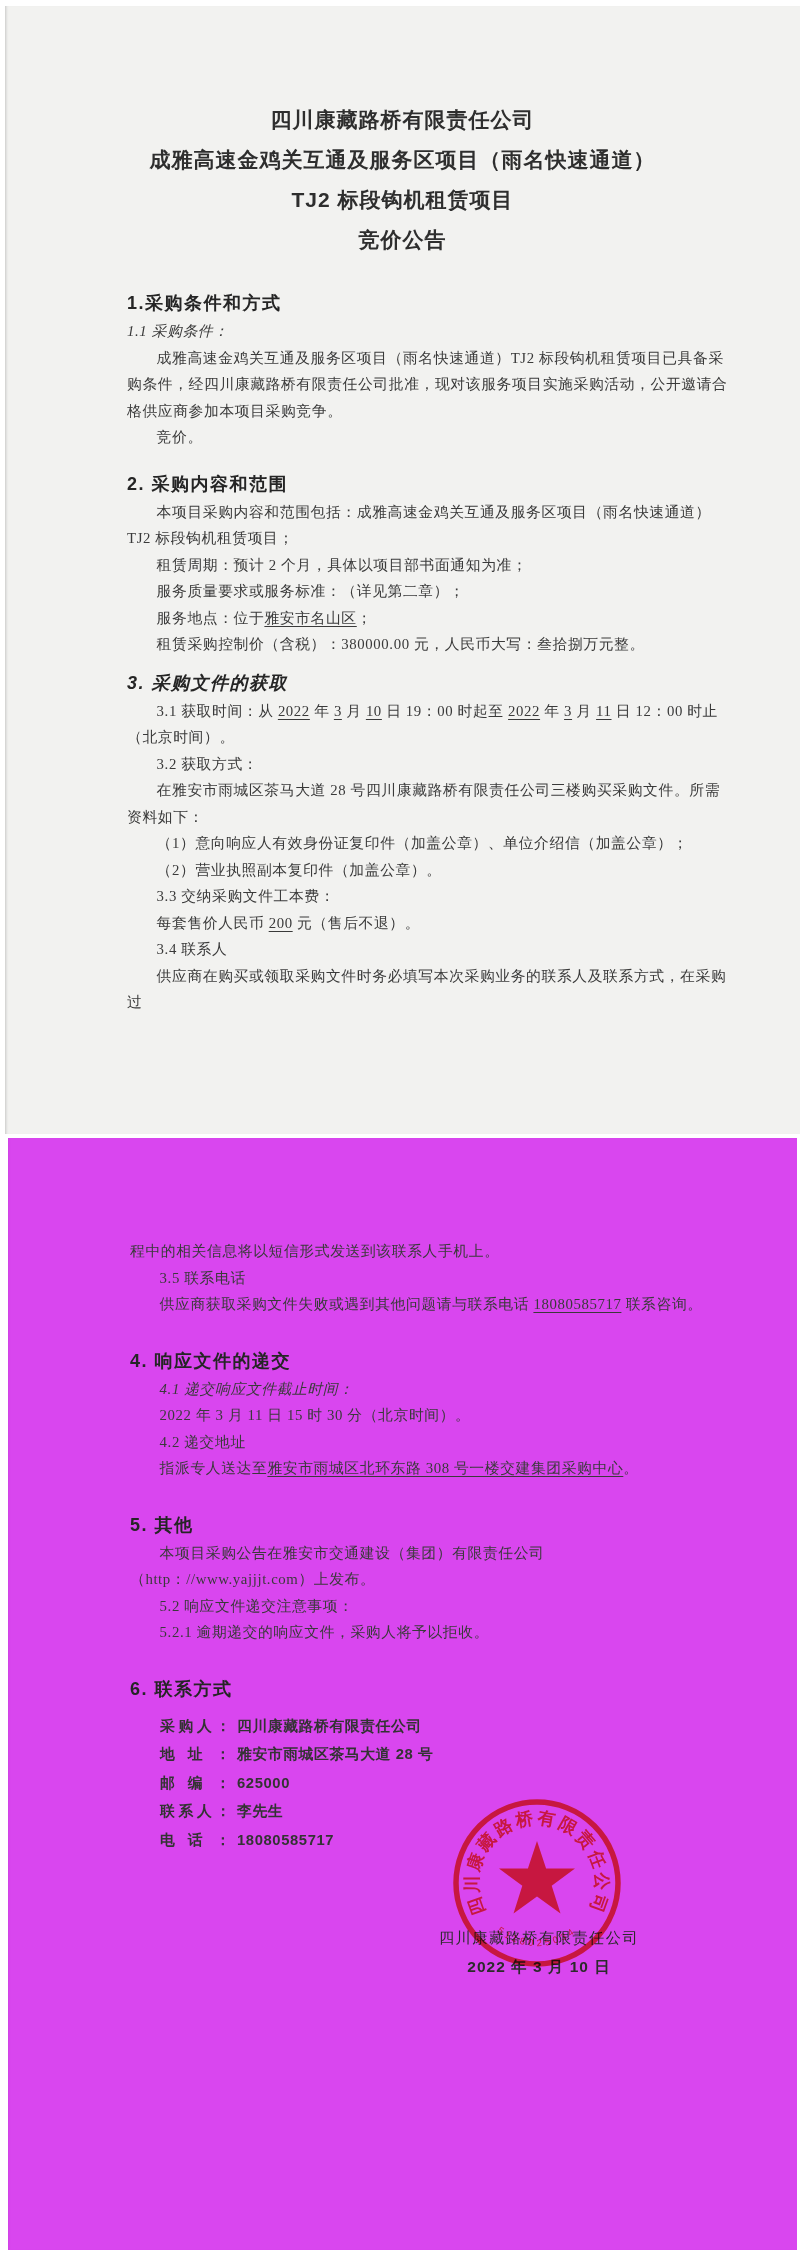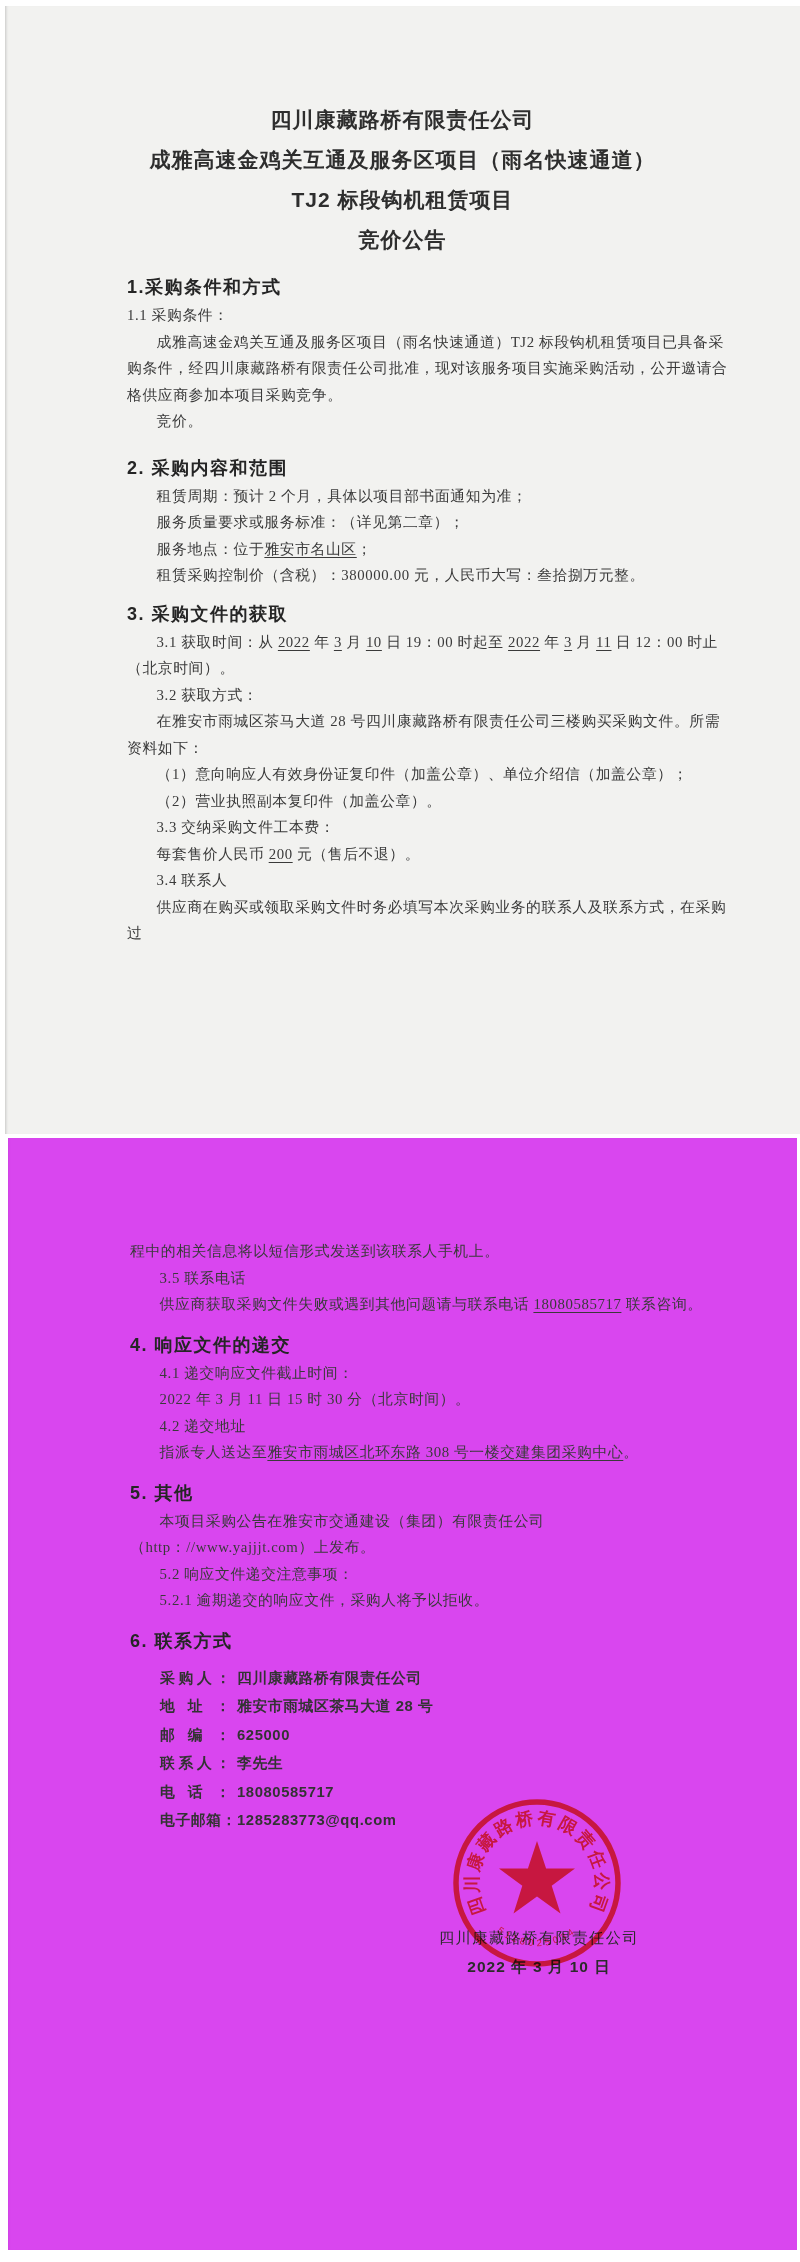--- a/index.html
+++ b/index.html
@@ -27,21 +27,21 @@
   }
   .sec-h{
     font-family:"Liberation Sans","DejaVu Sans",sans-serif;
     font-weight:700;font-size:18px;line-height:30px;color:#252525;
     letter-spacing:1.5px;margin:0;
   }
   p.bl{font-size:14.8px;line-height:26.5px;margin:0;letter-spacing:.6px;color:#3a3a3a;}
   .ind{text-indent:2em;}
   .u{text-decoration:underline;text-underline-offset:3px;}
   .mt2{margin-top:2px;} .mt4{margin-top:4px;} .mt6{margin-top:6px;}
-  .mt8{margin-top:18px;} .mt10{margin-top:10px;} .mt12{margin-top:12px;}
+  .mt8{margin-top:18px;} .mt10{margin-top:10px;font-style:italic;} .mt12{margin-top:28px;}
   .contact{margin:8px 0 15px 30px;}
   .contact-row{font-size:14.8px;line-height:28.5px;letter-spacing:.6px;
     font-family:"Liberation Sans","DejaVu Sans",sans-serif;font-weight:600;color:#333;}
   .c-label{display:inline-block;width:4.8em;text-align:justify;text-align-last:justify;white-space:nowrap;vertical-align:top;}
   .c-value{margin-left:6px;}
   .seal{position:absolute;left:441px;top:657px;mix-blend-mode:multiply;opacity:.9;}
   .sign{
     position:absolute;left:400px;top:788px;width:262px;text-align:center;
   }
   .sign-company{font-size:15.2px;letter-spacing:1.5px;color:#2b2b2b;margin:0;line-height:24px;}
@@ -60,20 +60,21 @@
     <p class="title-line">TJ2 标段钩机租赁项目</p>
     <p class="title-line">竞价公告</p>
   </div>
 
   <p class="sec-h mt12">1.采购条件和方式</p>
   <p class="bl mt10">1.1 采购条件：</p>
   <p class="bl ind mt2">成雅高速金鸡关互通及服务区项目（雨名快速通道）TJ2 标段钩机租赁项目已具备采购条件，经四川康藏路桥有限责任公司批准，现对该服务项目实施采购活动，公开邀请合格供应商参加本项目采购竞争。</p>
   <p class="bl ind">竞价。</p>
 
   <p class="sec-h mt8">2. 采购内容和范围</p>
+  <p class="bl ind mt4">本项目采购内容和范围包括：成雅高速金鸡关互通及服务区项目（雨名快速通道）TJ2 标段钩机租赁项目；</p>
   <p class="bl ind mt2">租赁周期：预计 2 个月，具体以项目部书面通知为准；</p>
   <p class="bl ind">服务质量要求或服务标准：（详见第二章）；</p>
   <p class="bl ind"><span>服务地点：位于</span><span class="u">雅安市名山区</span><span>；</span></p>
   <p class="bl ind">租赁采购控制价（含税）：380000.00 元，人民币大写：叁拾捌万元整。</p>
 
   <p class="sec-h mt10">3. 采购文件的获取</p>
   <p class="bl ind mt8"><span>3.1 获取时间：从 </span><span class="u">2022</span><span> 年 </span><span class="u">3</span><span> 月 </span><span class="u">10</span><span> 日 19：00 时起至 </span><span class="u">2022</span><span> 年 </span><span class="u">3</span><span> 月 </span><span class="u">11</span><span> 日 12：00 时止（北京时间）。</span></p>
   <p class="bl ind mt2">3.2 获取方式：</p>
   <p class="bl ind mt8">在雅安市雨城区茶马大道 28 号四川康藏路桥有限责任公司三楼购买采购文件。所需资料如下：</p>
   <p class="bl ind mt8">（1）意向响应人有效身份证复印件（加盖公章）、单位介绍信（加盖公章）；</p>
@@ -100,21 +101,20 @@
   <p class="bl ind mt2">5.2 响应文件递交注意事项：</p>
   <p class="bl ind mt2">5.2.1 逾期递交的响应文件，采购人将予以拒收。</p>
 
   <p class="sec-h mt12">6. 联系方式</p>
   <div class="contact">
     <div class="contact-row"><span class="c-label">采购人：</span><span class="c-value">四川康藏路桥有限责任公司</span></div>
     <div class="contact-row"><span class="c-label">地址：</span><span class="c-value">雅安市雨城区茶马大道 28 号</span></div>
     <div class="contact-row"><span class="c-label">邮编：</span><span class="c-value">625000</span></div>
     <div class="contact-row"><span class="c-label">联系人：</span><span class="c-value">李先生</span></div>
     <div class="contact-row"><span class="c-label">电话：</span><span class="c-value">18080585717</span></div>
-    <div class="contact-row"><span class="c-label">电子邮箱：</span><span class="c-value">1285283773@qq.com</span></div>
   </div>
 
   <div class="sign">
     <p class="sign-company">四川康藏路桥有限责任公司</p>
     <p class="sign-date">2022 年 3 月 10 日</p>
   </div>
 
   <svg class="seal" width="176" height="176" viewBox="0 0 176 176">
     <defs>
       <path id="ringPath" d="M 32.6 108.2 A 59 59 0 1 1 143.4 108.2" fill="none"></path>

